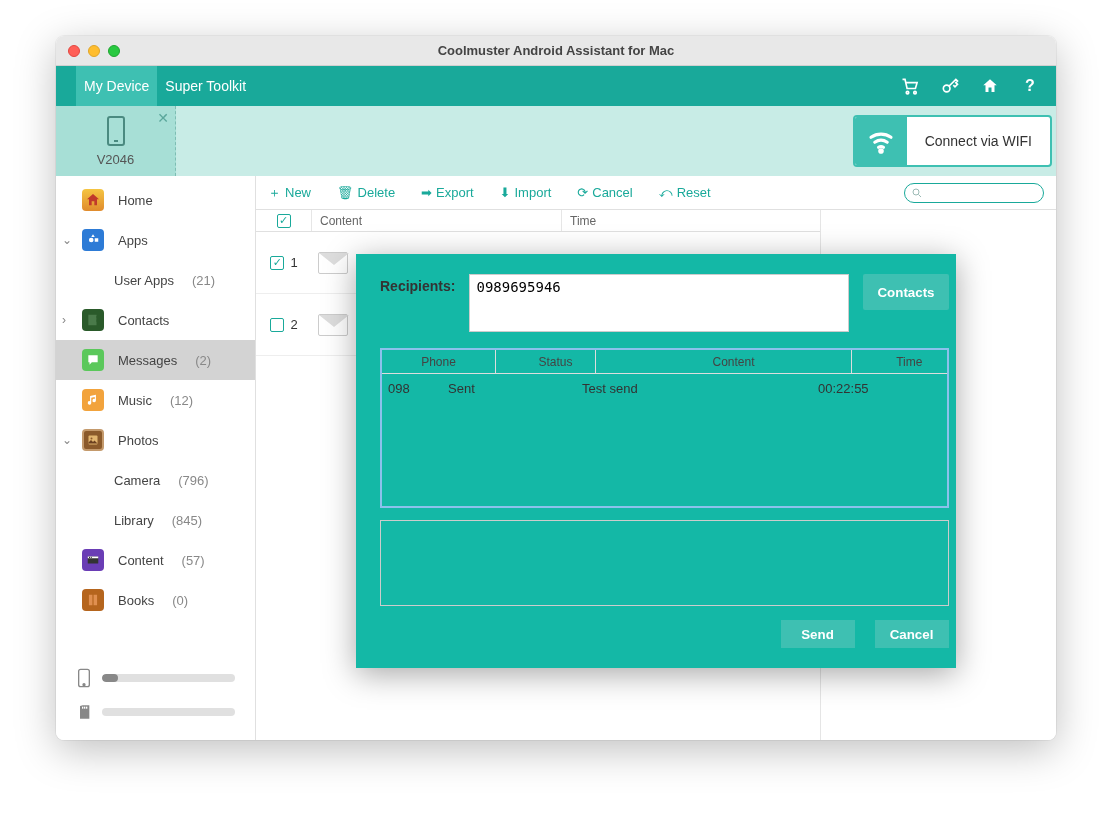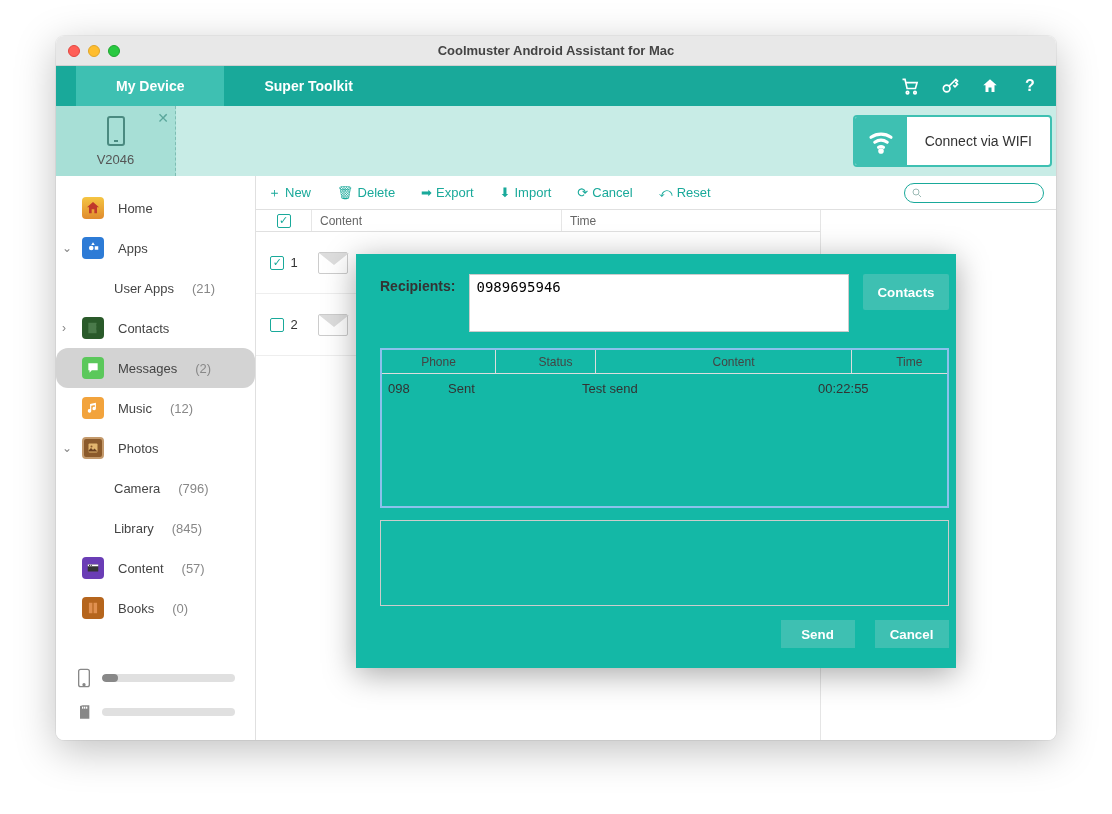--- a/index.html
+++ b/index.html
@@ -56,26 +56,26 @@
   }
   .tabbar {
     height: 40px;
     background: #19a99a;
     display: flex;
     align-items: stretch;
     padding-left: 20px;
     position: relative;
   }
   .tab {
-    padding: 0 40px;
+    padding: 0 8px;
     display: flex;
     align-items: center;
     color: #fff;
     font-size: 14px;
-    font-weight: 700;
+    font-weight: 400;
     cursor: pointer;
   }
   .tab.active {
     background: #3ec0b2;
   }
   .tabbar-right {
     position: absolute;
     right: 16px;
     top: 0;
     height: 100%;
@@ -158,42 +158,41 @@
     flex: 1;
     display: flex;
     min-height: 0;
   }
   .sidebar {
     width: 200px;
     background: #fff;
     border-right: 1px solid #e0e0e0;
     display:flex;
     flex-direction:column;
-    padding-top: 12px;
+    padding-top: 4px;
   }
   .side-item {
     height: 40px;
     display: flex;
     align-items: center;
     padding-left: 26px;
     gap: 14px;
     cursor: pointer;
     position: relative;
     color:#444;
   }
   .side-item.child { padding-left: 58px; font-size:13px;}
   .side-item .chev {
     position:absolute;
     left:6px;
     color:#888;
     font-size:12px;
   }
   .side-item.selected {
     background: #d3d3d3;
-    border-radius: 12px;
   }
   .side-icon {
     width: 22px; height: 22px;
     border-radius: 4px;
     display:flex;align-items:center;justify-content:center;
     font-size:13px;color:#fff;
   }
   .count { color:#888; margin-left:4px;}
   .side-storage {
     margin-top: auto;

